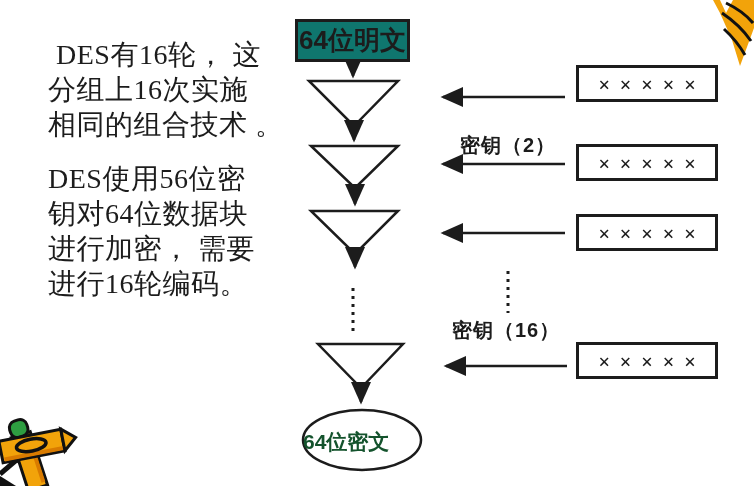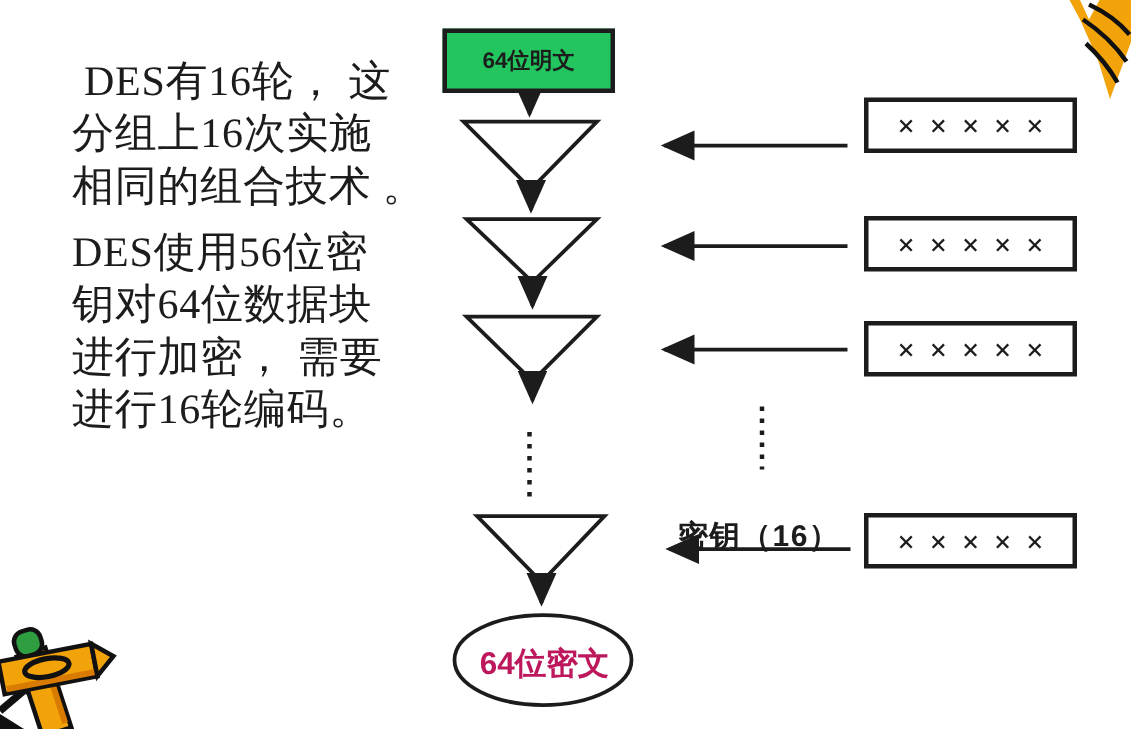--- a/index.html
+++ b/index.html
@@ -7,37 +7,37 @@
          font-family:"Liberation Sans", sans-serif; }
   .slide { position:relative; width:754px; height:486px; background:#ffffff; }
   .overlay { position:absolute; left:0; top:0; z-index:1; }
 
   
   .intro { position:absolute; left:48px; top:22px; width:240px; z-index:2;
            font-family:"Liberation Serif", serif; font-size:28px; line-height:35px;
            color:#1c1c1c; letter-spacing:0.5px; white-space:nowrap; }
   .intro .l0 { padding-left:8px;margin-top:15px; }
   .intro .l4 { margin-top:3px; }
-  .intro .l5 { margin-top:9px; }
+  .intro .l5 { margin-top:19px; }
 
   
   .pt-box { position:absolute; left:295px; top:19px; width:115px; height:43px;
-            border:3px solid #1c1c1c; background:#22c55e; z-index:2;
+            border:3px solid #1c1c1c; background:#0f766e; z-index:2;
             display:flex; align-items:center; justify-content:center;
-            font-weight:bold; font-size:15px; color:#1c1c1c; }
+            font-weight:bold; font-size:26px; color:#1c1c1c; }
   .ct-label { position:absolute; left:303px; top:428px; width:120px; z-index:2;
-              text-align:center; font-weight:bold; font-size:21px; color:#be185d; }
+              text-align:left; font-weight:bold; font-size:21px; color:#14532d; }
 
   
   .key-label { position:absolute; z-index:2; font-weight:bold; font-size:20px;
                color:#1c1c1c; white-space:nowrap; letter-spacing:1px; }
   .kl-0 { left:456px; top:63px; }
   .kl-1 { left:460px; top:132px; }
   .kl-2 { left:458px; top:197px; }
-  .kl-3 { left:452px; top:344px; }
+  .kl-3 { left:452px; top:317px; }
   .key-box { position:absolute; left:576px; width:142px; height:37px;
              border:3px solid #1c1c1c; background:#fff; z-index:2;
              display:flex; align-items:center; justify-content:center; }
   .kb-0 { top:65px; } .kb-1 { top:144px; } .kb-2 { top:214px; } .kb-3 { top:342px; }
   .xval { font-size:19px; color:#1c1c1c; letter-spacing:10px; padding-left:10px;
           font-family:"DejaVu Sans Mono", monospace; }
 
   .deco-tr { position:absolute; left:695px; top:0; z-index:3; }
   .deco-bl { position:absolute; left:0; top:400px; z-index:3; }
 </style>
@@ -83,20 +83,21 @@
   </div>
 
   <div class="pt-box">
     <span>64位明文</span>
   </div>
   <div class="ct-label">64位密文</div>
 
   <div class="key-box kb-0">
     <span class="xval">×××××</span>
   </div>
+  <div class="key-label kl-1">密钥（2）</div>
   <div class="key-box kb-1">
     <span class="xval">×××××</span>
   </div>
   <div class="key-box kb-2">
     <span class="xval">×××××</span>
   </div>
   <div class="key-label kl-3">密钥（16）</div>
   <div class="key-box kb-3">
     <span class="xval">×××××</span>
   </div>

